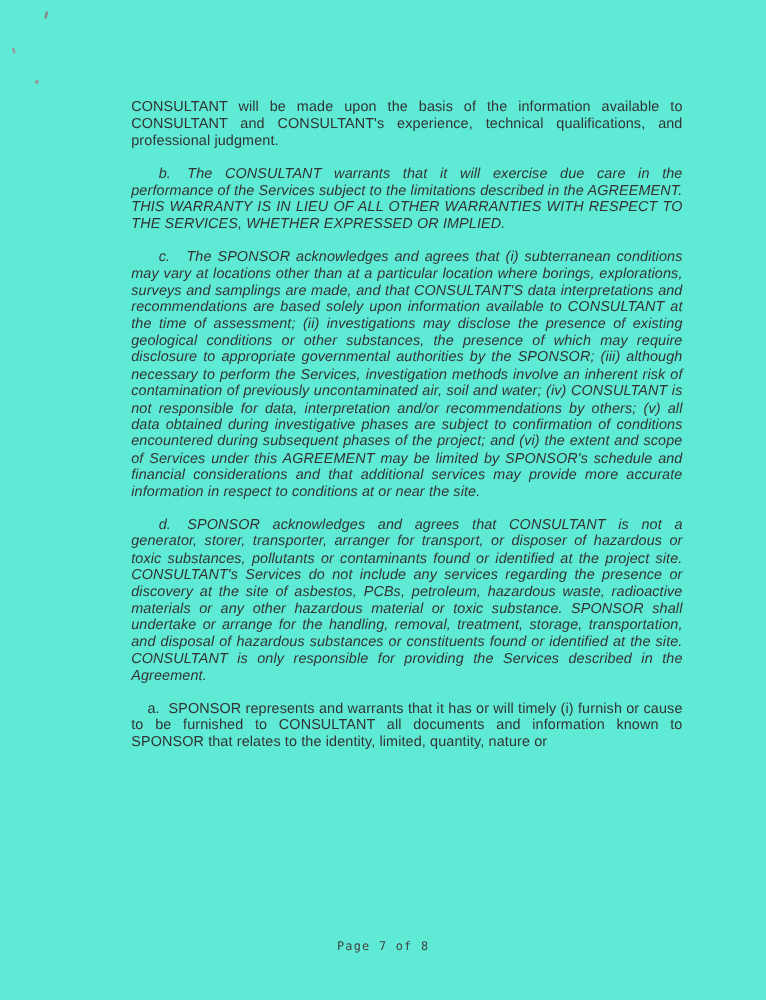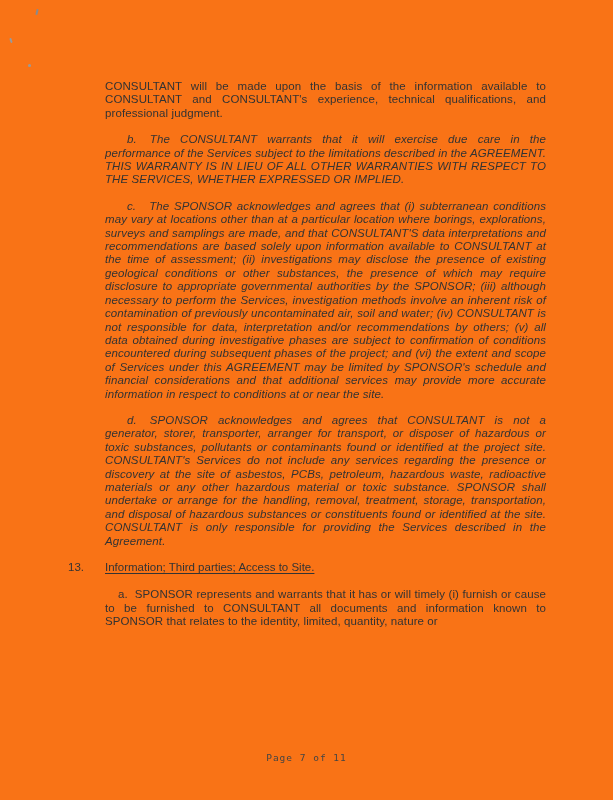--- a/index.html
+++ b/index.html
@@ -11,21 +11,21 @@
     width: 613px;
     height: 800px;
     position: relative;
     overflow: hidden;
     font-family: "Liberation Sans", sans-serif;
     color: #333333;
   }
   .page {
     position: absolute;
     inset: 0;
-    background: #f97316;
+    background: #5eead4;
   }
   .content {
     position: absolute;
     left: 105px;
     top: 80px;
     width: 441px;
   }
   p.para {
     margin: 0 0 13px 0;
     font-size: 11.5px;
@@ -109,24 +109,20 @@
   <div class="content">
 
     <p class="para">CONSULTANT will be made upon the basis of the information available to CONSULTANT and CONSULTANT's experience, technical qualifications, and professional judgment.</p>
 
     <p class="para labeled"><span class="plabel">b.</span><span>The CONSULTANT warrants that it will exercise due care in the performance of the Services subject to the limitations described in the AGREEMENT.  THIS WARRANTY IS IN LIEU OF ALL OTHER WARRANTIES WITH RESPECT TO THE SERVICES, WHETHER EXPRESSED OR IMPLIED.</span></p>
 
     <p class="para labeled"><span class="plabel">c.</span><span>The SPONSOR acknowledges and agrees that (i) subterranean conditions may vary at locations other than at a particular location where borings, explorations, surveys and samplings are made, and that CONSULTANT'S data interpretations and recommendations are based solely upon information available to CONSULTANT at the time of assessment; (ii) investigations may disclose the presence of existing geological conditions or other substances, the presence of which may require disclosure to appropriate governmental authorities by the SPONSOR; (iii) although necessary to perform the Services, investigation methods involve an inherent risk of contamination of previously uncontaminated air, soil and water; (iv) CONSULTANT is not responsible for data, interpretation and/or recommendations by others; (v) all data obtained during investigative phases are subject to confirmation of conditions encountered during subsequent phases of the project; and (vi) the extent and scope of Services under this AGREEMENT may be limited by SPONSOR's schedule and financial considerations and that additional services may provide more accurate information in respect to conditions at or near the site.</span></p>
 
     <p class="para labeled"><span class="plabel">d.</span><span>SPONSOR acknowledges and agrees that CONSULTANT is not a generator, storer, transporter, arranger for transport, or disposer of hazardous or toxic substances, pollutants or contaminants found or identified at the project site.  CONSULTANT's Services do not include any services regarding the presence or discovery at the site of asbestos, PCBs, petroleum, hazardous waste, radioactive materials or any other hazardous material or toxic substance.  SPONSOR shall undertake or arrange for the handling, removal, treatment, storage, transportation, and disposal of hazardous substances or constituents found or identified at the site. CONSULTANT is only responsible for providing the Services described in the Agreement.</span></p>
 
-    <div class="section-line">
-      <span class="section-num">13.</span>
-      <span class="section-title">Information; Third parties; Access to Site.</span>
-    </div>
 
     <p class="para sub"><span class="plabel small">a.</span><span>SPONSOR represents and warrants that it has or will timely (i) furnish or cause to be furnished to CONSULTANT all documents and information known to SPONSOR that relates to the identity, limited, quantity, nature or</span></p>
 
   </div>
 
-  <div class="footer">Page 7 of 11</div>
+  <div class="footer">Page 7 of 8</div>
 
 </div>
 
 </body></html>

